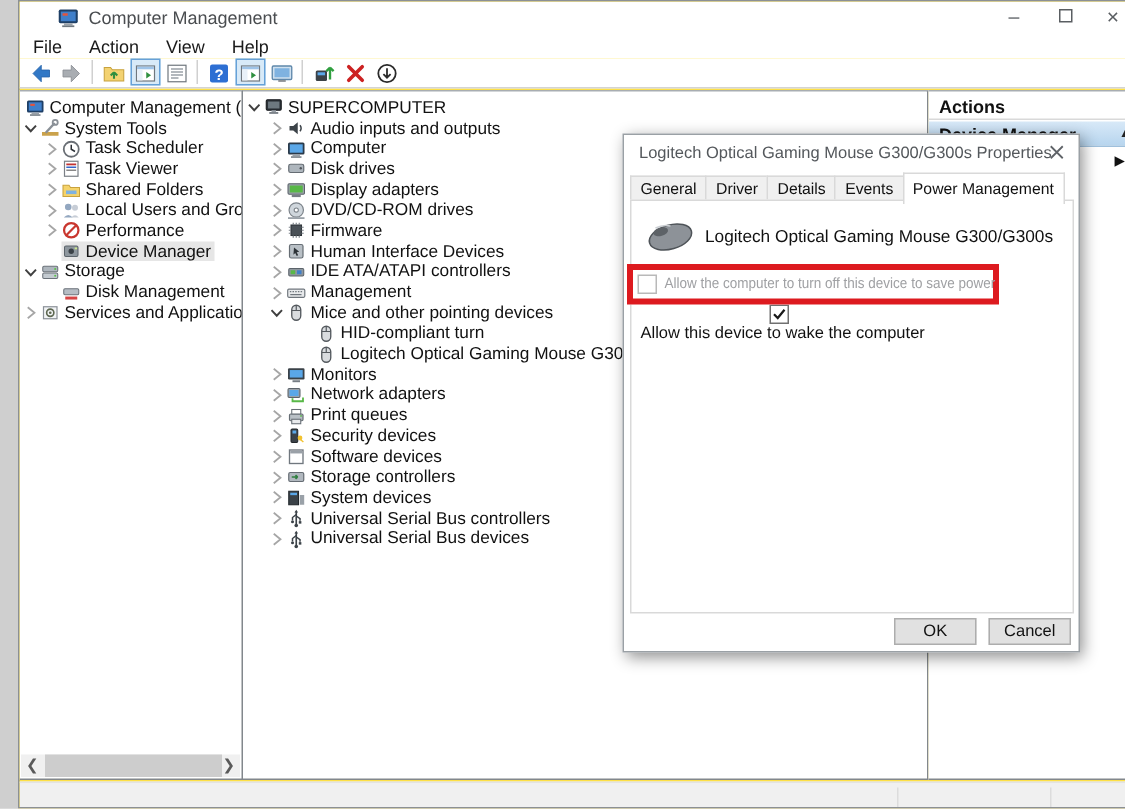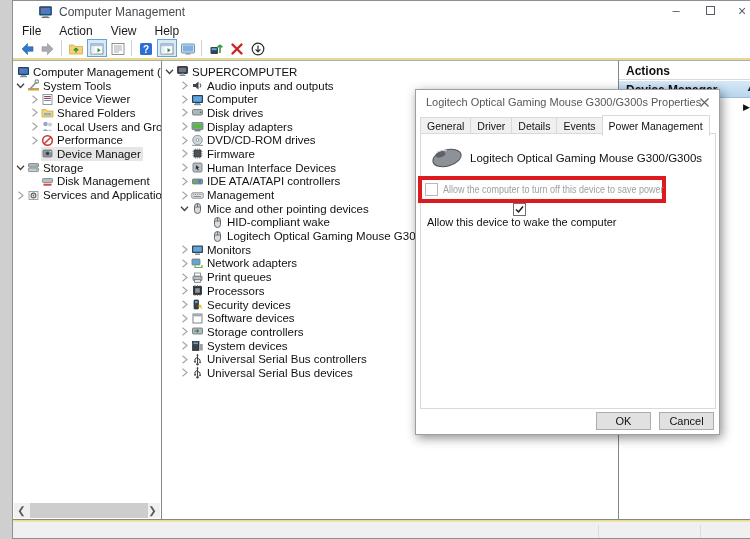--- a/index.html
+++ b/index.html
@@ -174,27 +174,43 @@
         </div>
         <div class="trow" style="padding-left: 16px;">
           <span class="texp">
             <svg width="11" height="11" viewBox="0 0 11 11">
               <path d="M3.5 1.8 L8 5.5 L3.5 9.2" stroke="#a6a6a6" stroke-width="1.2" fill="none"></path>
             </svg>
           </span>
           <span class="core">
             <span class="ticon">
               <svg width="13" height="13" viewBox="0 0 13 13">
+                <circle cx="6.5" cy="6.5" r="5" fill="#fff" stroke="#6a6f75" stroke-width="1.2"></circle>
+                <path d="M6.5 3.5 V6.5 L9 8" stroke="#2a2f35" stroke-width="1" fill="none"></path>
+              </svg>
+            </span>
+            <span class="tlabel">Task Scheduler</span>
+          </span>
+        </div>
+        <div class="trow" style="padding-left: 16px;">
+          <span class="texp">
+            <svg width="11" height="11" viewBox="0 0 11 11">
+              <path d="M3.5 1.8 L8 5.5 L3.5 9.2" stroke="#a6a6a6" stroke-width="1.2" fill="none"></path>
+            </svg>
+          </span>
+          <span class="core">
+            <span class="ticon">
+              <svg width="13" height="13" viewBox="0 0 13 13">
                 <rect x="2" y="1.5" width="9" height="10" fill="#fff" stroke="#7a7f85" stroke-width="0.8"></rect>
                 <rect x="3.2" y="3" width="6.6" height="1.2" fill="#c23333"></rect>
                 <rect x="3.2" y="5" width="6.6" height="1" fill="#3366cc"></rect>
                 <rect x="3.2" y="7" width="6.6" height="1" fill="#888"></rect>
               </svg>
             </span>
-            <span class="tlabel">Device Viewer</span>
+            <span class="tlabel">Task Viewer</span>
           </span>
         </div>
         <div class="trow" style="padding-left: 16px;">
           <span class="texp">
             <svg width="11" height="11" viewBox="0 0 11 11">
               <path d="M3.5 1.8 L8 5.5 L3.5 9.2" stroke="#a6a6a6" stroke-width="1.2" fill="none"></path>
             </svg>
           </span>
           <span class="core">
             <span class="ticon">
@@ -497,21 +513,21 @@
         <div class="trow" style="padding-left: 37px;">
           <span class="texp"></span>
           <span class="core">
             <span class="ticon">
               <svg width="13" height="13" viewBox="0 0 13 13">
                 <rect x="3.5" y="1.5" width="6" height="10" rx="3" fill="#d9dcdf" stroke="#54595e" stroke-width="0.9"></rect>
                 <line x1="6.5" y1="1.8" x2="6.5" y2="5" stroke="#54595e" stroke-width="0.8"></line>
                 <line x1="3.6" y1="5" x2="9.4" y2="5" stroke="#54595e" stroke-width="0.8"></line>
               </svg>
             </span>
-            <span class="tlabel">HID-compliant wake</span>
+            <span class="tlabel">HID-compliant turn</span>
           </span>
         </div>
         <div class="trow" style="padding-left: 37px;">
           <span class="texp"></span>
           <span class="core">
             <span class="ticon">
               <svg width="13" height="13" viewBox="0 0 13 13">
                 <rect x="3.5" y="1.5" width="6" height="10" rx="3" fill="#d9dcdf" stroke="#54595e" stroke-width="0.9"></rect>
                 <line x1="6.5" y1="1.8" x2="6.5" y2="5" stroke="#54595e" stroke-width="0.8"></line>
                 <line x1="3.6" y1="5" x2="9.4" y2="5" stroke="#54595e" stroke-width="0.8"></line>
@@ -563,37 +579,20 @@
           <span class="core">
             <span class="ticon">
               <svg width="13" height="13" viewBox="0 0 13 13">
                 <rect x="2" y="5" width="9" height="4.5" rx="0.8" fill="#b9c0c6" stroke="#666d74" stroke-width="0.8"></rect>
                 <rect x="3.5" y="2" width="6" height="3" fill="#fff" stroke="#666d74" stroke-width="0.7"></rect>
                 <rect x="3.5" y="8.5" width="6" height="3" fill="#e8eaec" stroke="#666d74" stroke-width="0.7"></rect>
                 <circle cx="9.7" cy="6.3" r="0.6" fill="#58b847"></circle>
               </svg>
             </span>
             <span class="tlabel">Print queues</span>
-          </span>
-        </div>
-        <div class="trow" style="padding-left: 17px;">
-          <span class="texp">
-            <svg width="11" height="11" viewBox="0 0 11 11">
-              <path d="M3.5 1.8 L8 5.5 L3.5 9.2" stroke="#a6a6a6" stroke-width="1.2" fill="none"></path>
-            </svg>
-          </span>
-          <span class="core">
-            <span class="ticon">
-              <svg width="13" height="13" viewBox="0 0 13 13">
-                <rect x="2.5" y="2.5" width="8" height="8" fill="#2f3438" stroke="#1a1e22" stroke-width="0.7"></rect>
-                <rect x="4.2" y="4.2" width="4.6" height="4.6" fill="#8e979e"></rect>
-                <path d="M4 1 v1.5 M6.5 1 v1.5 M9 1 v1.5 M4 10.5 v1.5 M6.5 10.5 v1.5 M9 10.5 v1.5" stroke="#70777e" stroke-width="0.9"></path>
-              </svg>
-            </span>
-            <span class="tlabel">Processors</span>
           </span>
         </div>
         <div class="trow" style="padding-left: 17px;">
           <span class="texp">
             <svg width="11" height="11" viewBox="0 0 11 11">
               <path d="M3.5 1.8 L8 5.5 L3.5 9.2" stroke="#a6a6a6" stroke-width="1.2" fill="none"></path>
             </svg>
           </span>
           <span class="core">
             <span class="ticon">

